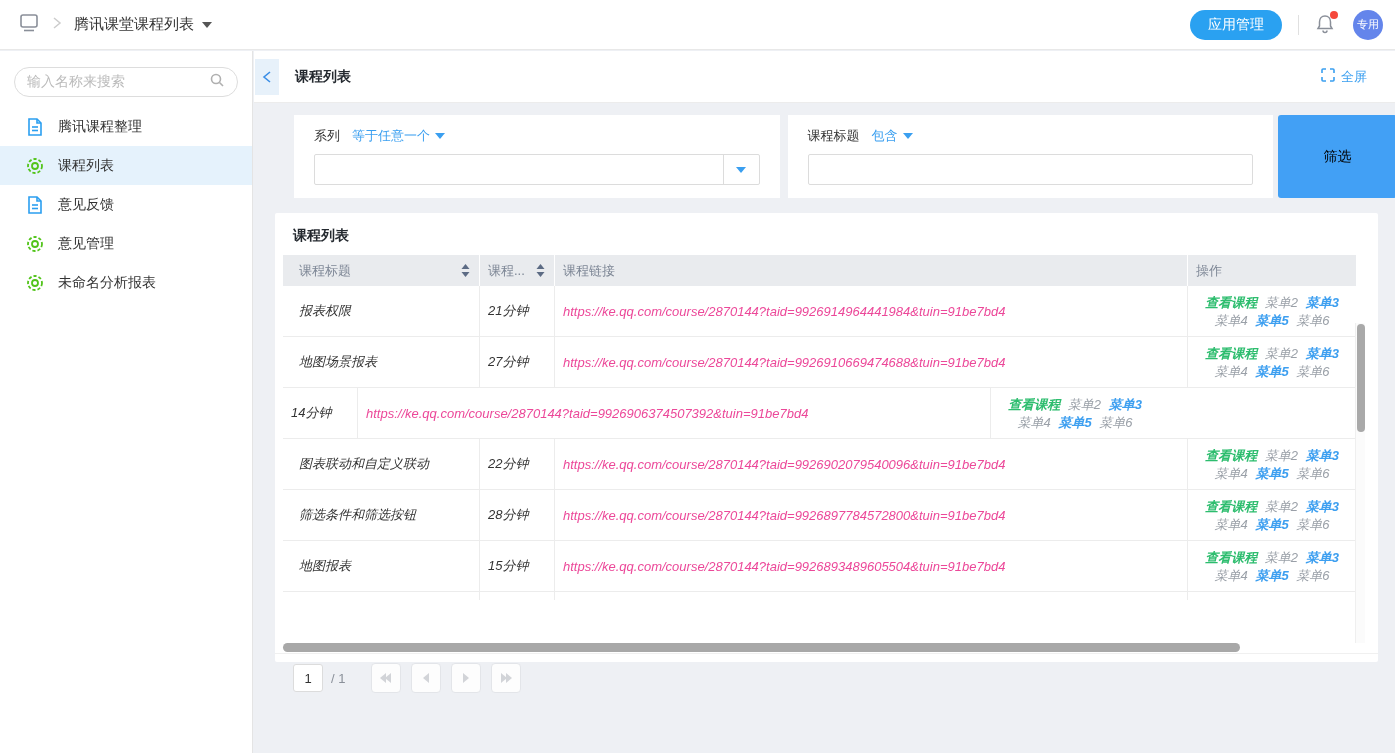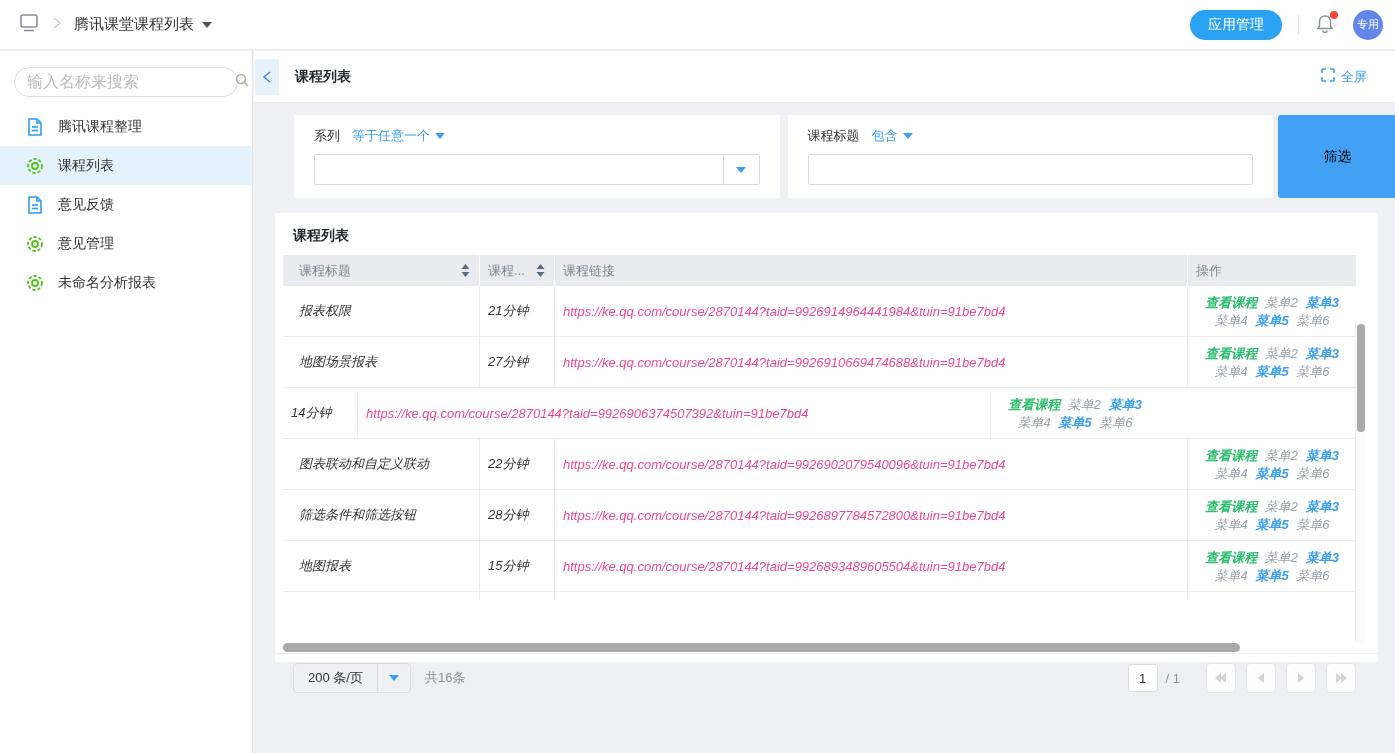--- a/index.html
+++ b/index.html
@@ -13,21 +13,21 @@
   .topbar-right { display:flex; align-items:center; gap:16px; padding-right:12px; }
   .pill-btn { background:#2aa1f1; color:#fff; font-size:14px; border:none; border-radius:15px; height:30px; padding:0 18px; cursor:pointer; }
   .v-divider { width:1px; height:20px; background:#e0e0e0; }
   .bell-wrap { position:relative; width:22px; height:24px; cursor:pointer; }
   .bell-dot { position:absolute; right:-1px; top:-2px; width:8px; height:8px; border-radius:50%; background:#f5483b; }
   .avatar { width:30px; height:30px; border-radius:50%; background:#6485eb; color:#fff; font-size:11px; display:flex; align-items:center; justify-content:center; cursor:pointer; }
 
   
   .sidebar { position:absolute; left:0; top:51px; width:253px; height:702px; background:#fff; border-right:1px solid #e4e4e4; }
   .search-box { margin:16px 14px 10px 14px; height:30px; border:1px solid #ddd; border-radius:16px; display:flex; align-items:center; padding:0 12px; }
-  .search-box input { border:none; outline:none; flex:1; font-size:16px; color:#701a75; font-family:Liberation Sans, sans-serif; }
+  .search-box input { border:none; outline:none; flex:1; font-size:14px; color:#701a75; font-family:Liberation Mono, monospace; }
   .search-box input::placeholder { color:#bbb; }
   .menu { margin-top:8px; }
   .sidebar-item { height:39px; display:flex; align-items:center; gap:14px; padding-left:26px; font-size:14px; color:#333; cursor:pointer; }
   .sidebar-item.active { background:#e5f2fc; }
   .sidebar-item .icon { width:18px; height:18px; display:flex; align-items:center; justify-content:center; }
 
   
   .main { position:absolute; left:254px; top:51px; width:1141px; height:702px; background:#eef0f4; }
   .page-header { height:52px; background:#fff; border-bottom:1px solid #ececec; display:flex; align-items:center; justify-content:space-between; }
   .ph-left { display:flex; align-items:center; gap:16px; }
@@ -330,29 +330,20 @@
     </div>
 
     <div class="v-scroll">
         <div class="v-thumb"></div>
       </div>
     <div class="h-scroll">
         <div class="h-thumb"></div>
       </div>
 
     <div class="pagination">
-      <div class="pg-left">
-        <div class="pagesize">
-          <span class="ps-label">200 条/页</span>
-          <span class="ps-caret">
-              <span class="caret-blue"></span>
-            </span>
-        </div>
-        <span class="total-text">共16条</span>
-      </div>
       <div class="pg-right">
         <input class="page-input" value="1" style="">
         <span class="page-total">/ 1</span>
         <span class="pager-btn">
           <svg width="14" height="12" viewBox="0 0 14 12">
               <path d="M6 6 L12 1 V11 Z" fill="#d2d4d8"></path>
               <path d="M1 6 L7 1 V11 Z" fill="#d2d4d8"></path>
             </svg>
         </span>
         <span class="pager-btn">

